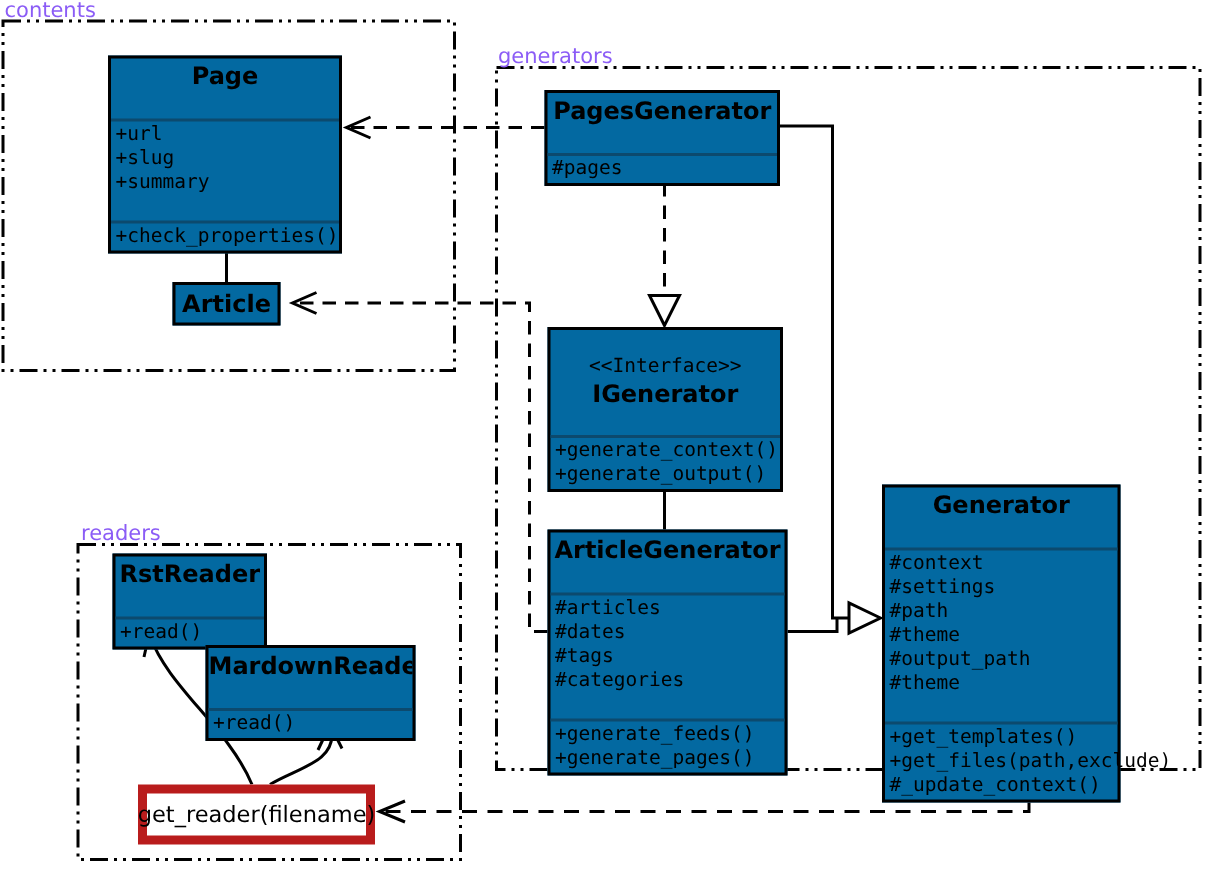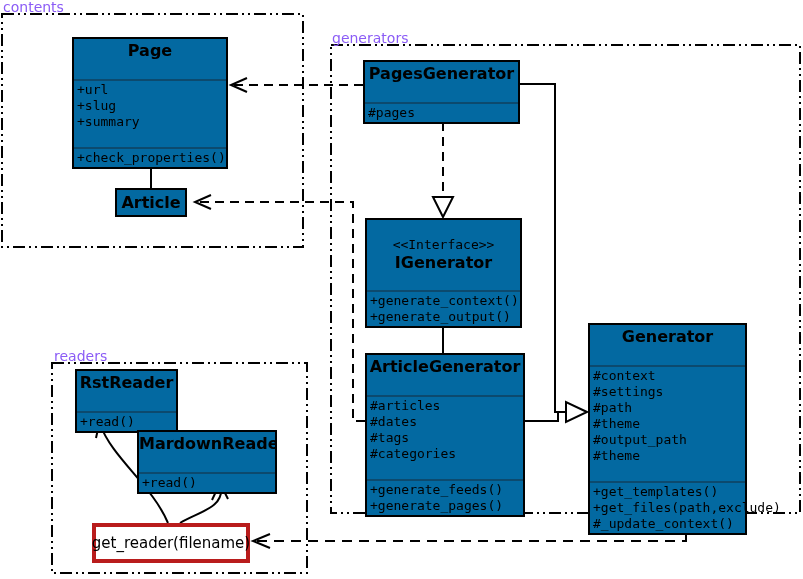--- a/index.html
+++ b/index.html
@@ -9,21 +9,21 @@
   .pkg-label{position:absolute;font-size:14px;line-height:15px;color:#8b5cf6;white-space:nowrap;}
   .cls{position:absolute;box-sizing:border-box;border:2px solid #000;background:#0369a1;}
   .cls-title{font-weight:bold;font-size:16px;line-height:24px;text-align:center;
              white-space:nowrap;overflow:hidden;}
   .stereotype{font-family:"DejaVu Sans Mono", monospace;font-weight:normal;font-size:13px;
               line-height:15px;text-align:center;padding-top:17px;}
   .iface-name{font-weight:bold;font-size:16px;line-height:22px;text-align:center;}
   .cls-sec{border-top:2px solid #0c4a6e;padding:1px 0;margin-top:16px;}
   .row{font-family:"DejaVu Sans Mono", monospace;font-size:13px;line-height:16px;
        padding:0 3px;white-space:nowrap;}
-  .plainbox{position:absolute;box-sizing:border-box;border:4px solid #b91c1c;background:#fff;
+  .plainbox{position:absolute;box-sizing:border-box;border:6px solid #b91c1c;background:#fff;
             display:flex;align-items:center;justify-content:center;
             font-size:15px;white-space:nowrap;}
 </style>
 </head>
 <body>
 
 <div id="diagram">
 
   <svg id="wires" viewBox="0 0 803 579" xmlns="http://www.w3.org/2000/svg">
 

